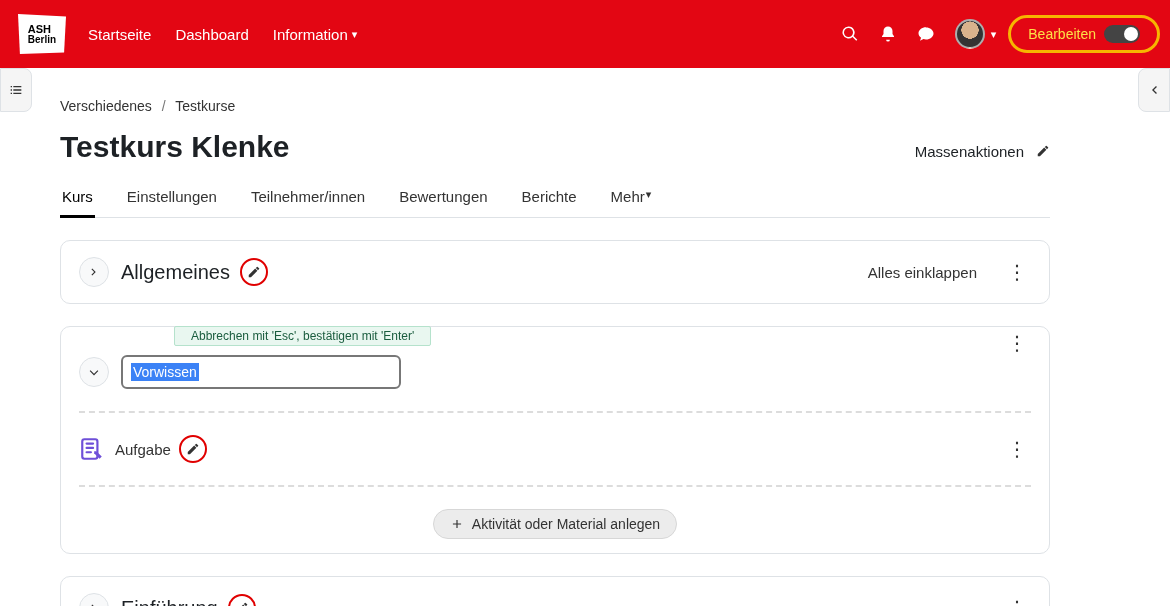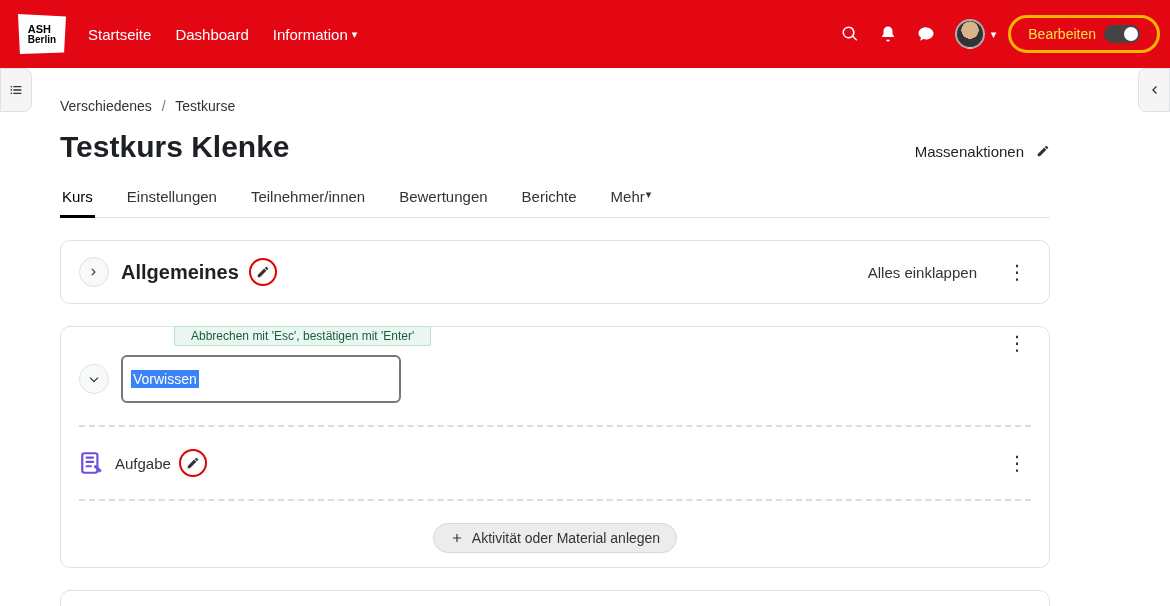--- a/index.html
+++ b/index.html
@@ -47,31 +47,31 @@
   
   .tabs{display:flex;gap:30px;border-bottom:1px solid var(--border);font-size:15px;color:var(--muted);margin-bottom:22px}
   .tab{padding:10px 2px;cursor:pointer;color:#333}
   .tab.active{color:#000;font-weight:400;border-bottom:3px solid #000;margin-bottom:-1px}
   .tab-more{display:flex;align-items:flex-start;gap:1px}
   
   .card{border:1px solid var(--border);border-radius:10px;margin-bottom:22px;padding:16px 18px;position:relative}
   .sec-head{display:flex;align-items:center;gap:12px}
   .round-btn{width:30px;height:30px;border-radius:50%;border:1px solid var(--border);background:#f8f9fa;display:flex;align-items:center;justify-content:center;cursor:pointer}
   .round-btn svg{width:14px;height:14px;fill:#333}
-  .sec-title{font-size:20px;font-weight:700}
+  .sec-title{font-size:20px;font-weight:400}
   .ring{display:inline-flex;width:28px;height:28px;border:2.5px solid var(--danger-ring);border-radius:50%;align-items:center;justify-content:center;margin-left:-2px}
   .pen{width:14px;height:14px;fill:#333}
   .head-spacer{flex:1}
   .link-like{font-size:15px;color:#333;cursor:pointer;margin-right:14px}
   .kebab{font-size:20px;line-height:0;cursor:pointer;color:#333;padding:0 4px}
   
   .subcard{border:1px solid var(--border);border-radius:10px;padding:14px 18px;position:relative}
   .tooltip{position:absolute;left:113px;top:-1px;background:#e9f7f0;border:1px solid #b5e2cc;font-size:12px;padding:2px 16px;color:#1a5c3e;border-radius:2px}
   .inline-input-row{display:flex;align-items:center;gap:12px;margin-top:14px}
-  .inline-input{display:flex;align-items:center;width:280px;height:48px;border:2px solid #777;border-radius:6px;background:#fff;padding:0 8px;overflow:hidden}
+  .inline-input{display:flex;align-items:center;width:280px;height:34px;border:2px solid #777;border-radius:6px;background:#fff;padding:0 8px;overflow:hidden}
   .selected-text{background:var(--highlight);color:#fff;font-size:14px;padding:1px 2px}
   .dashed{border-top:2px dashed #dcdcdc;margin:22px 0}
   .activity-row{display:flex;align-items:center;gap:10px}
   .activity-icon{width:26px;height:26px}
   .activity-name{font-size:15px;color:#333}
   .add-btn{display:flex;align-items:center;gap:8px;background:#ececec;border:1px solid #d7d7d7;border-radius:20px;padding:6px 16px;font-size:14px;color:#333;cursor:pointer;margin:0 auto}
   .add-wrap{display:flex;justify-content:center;margin-top:10px}
   .section-right-kebab{position:absolute;right:18px;top:16px}
 </style>
 </head>

